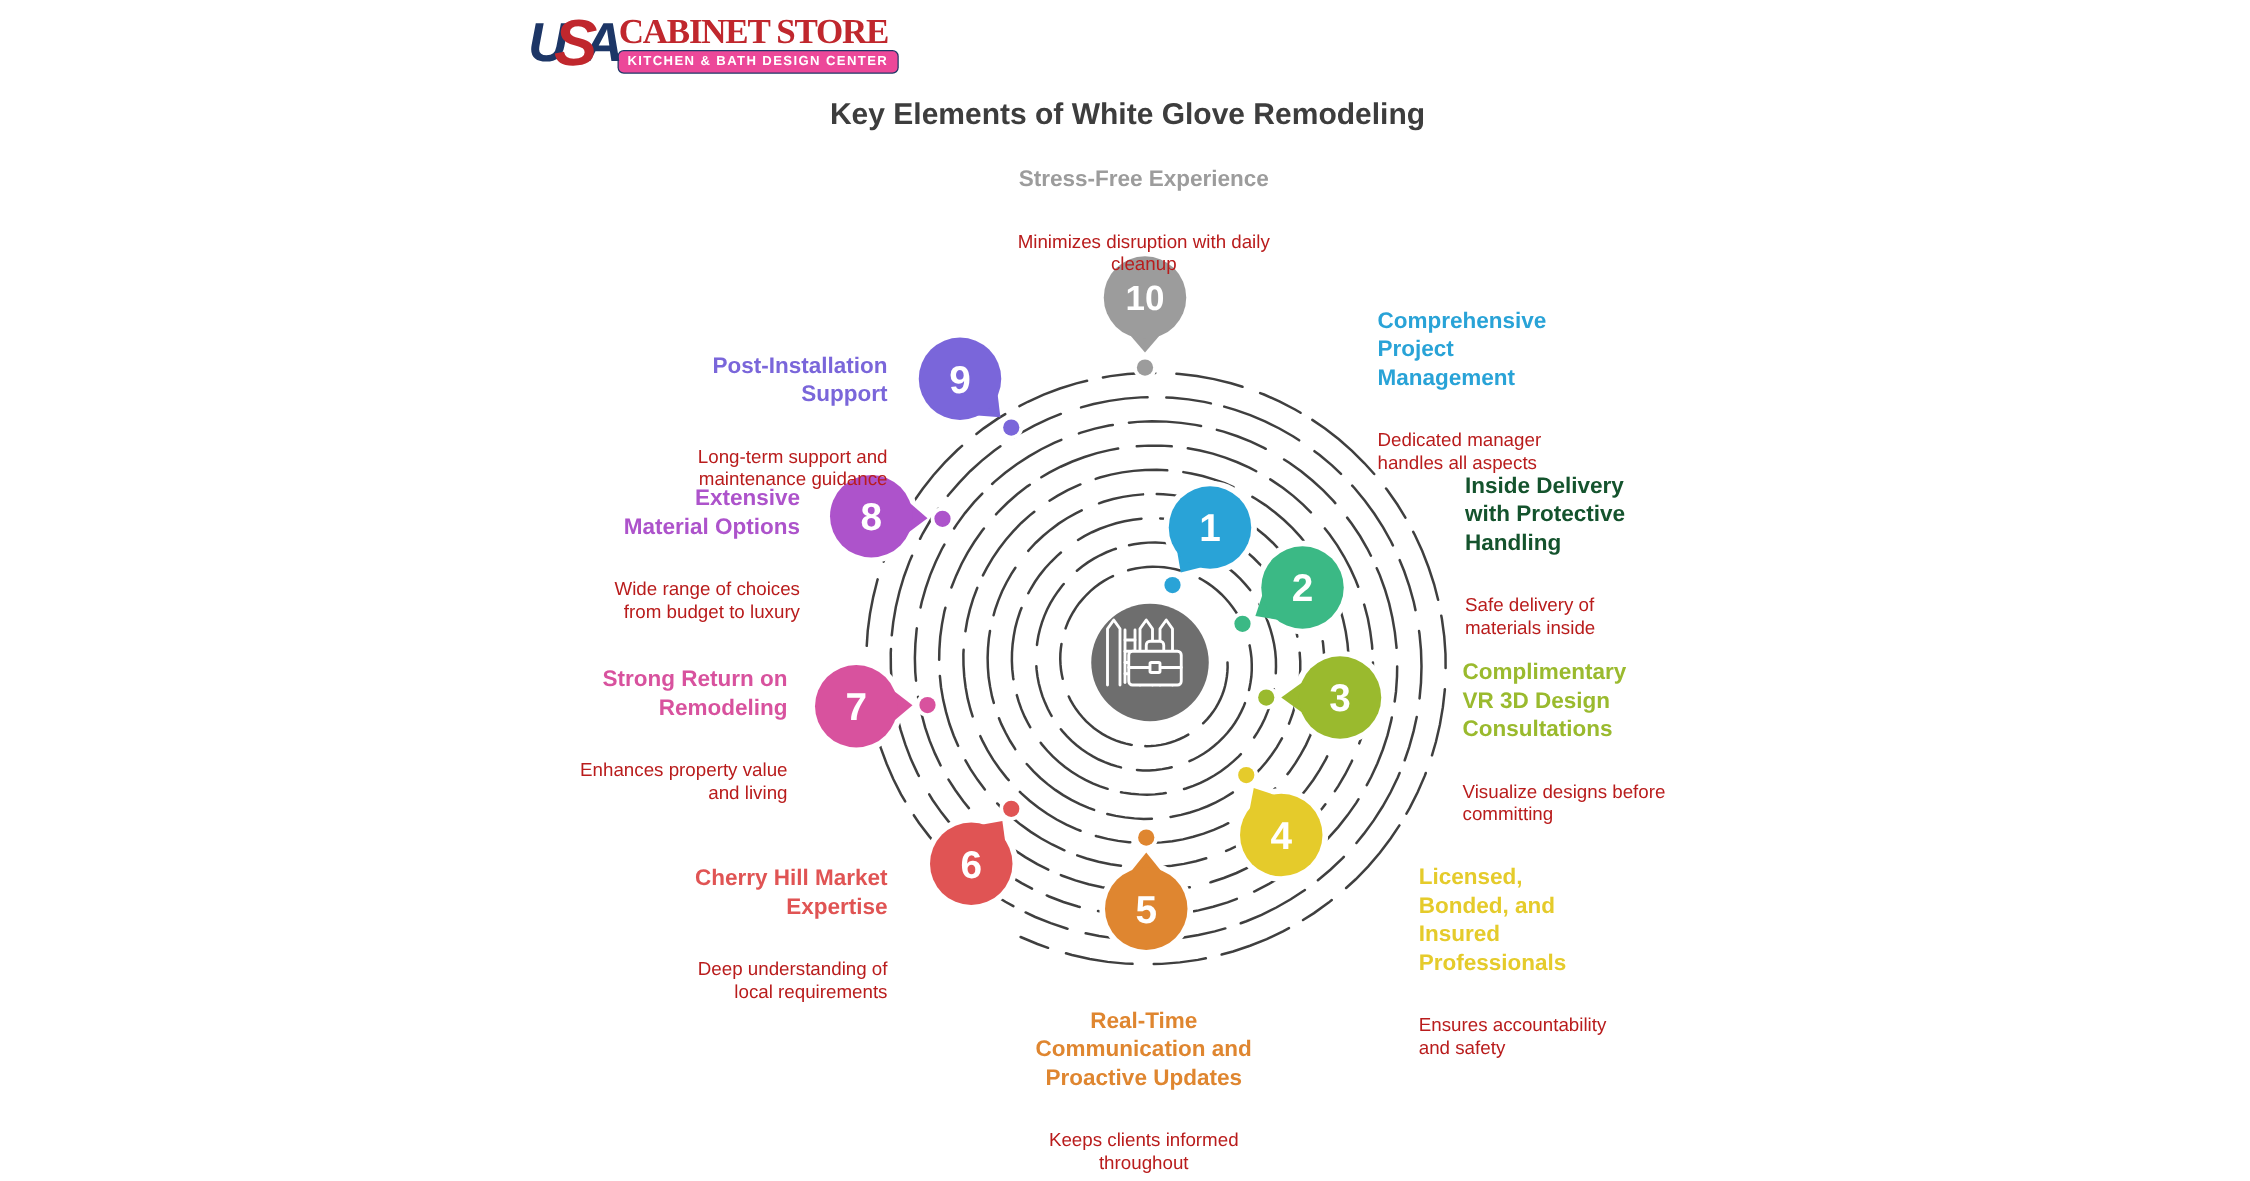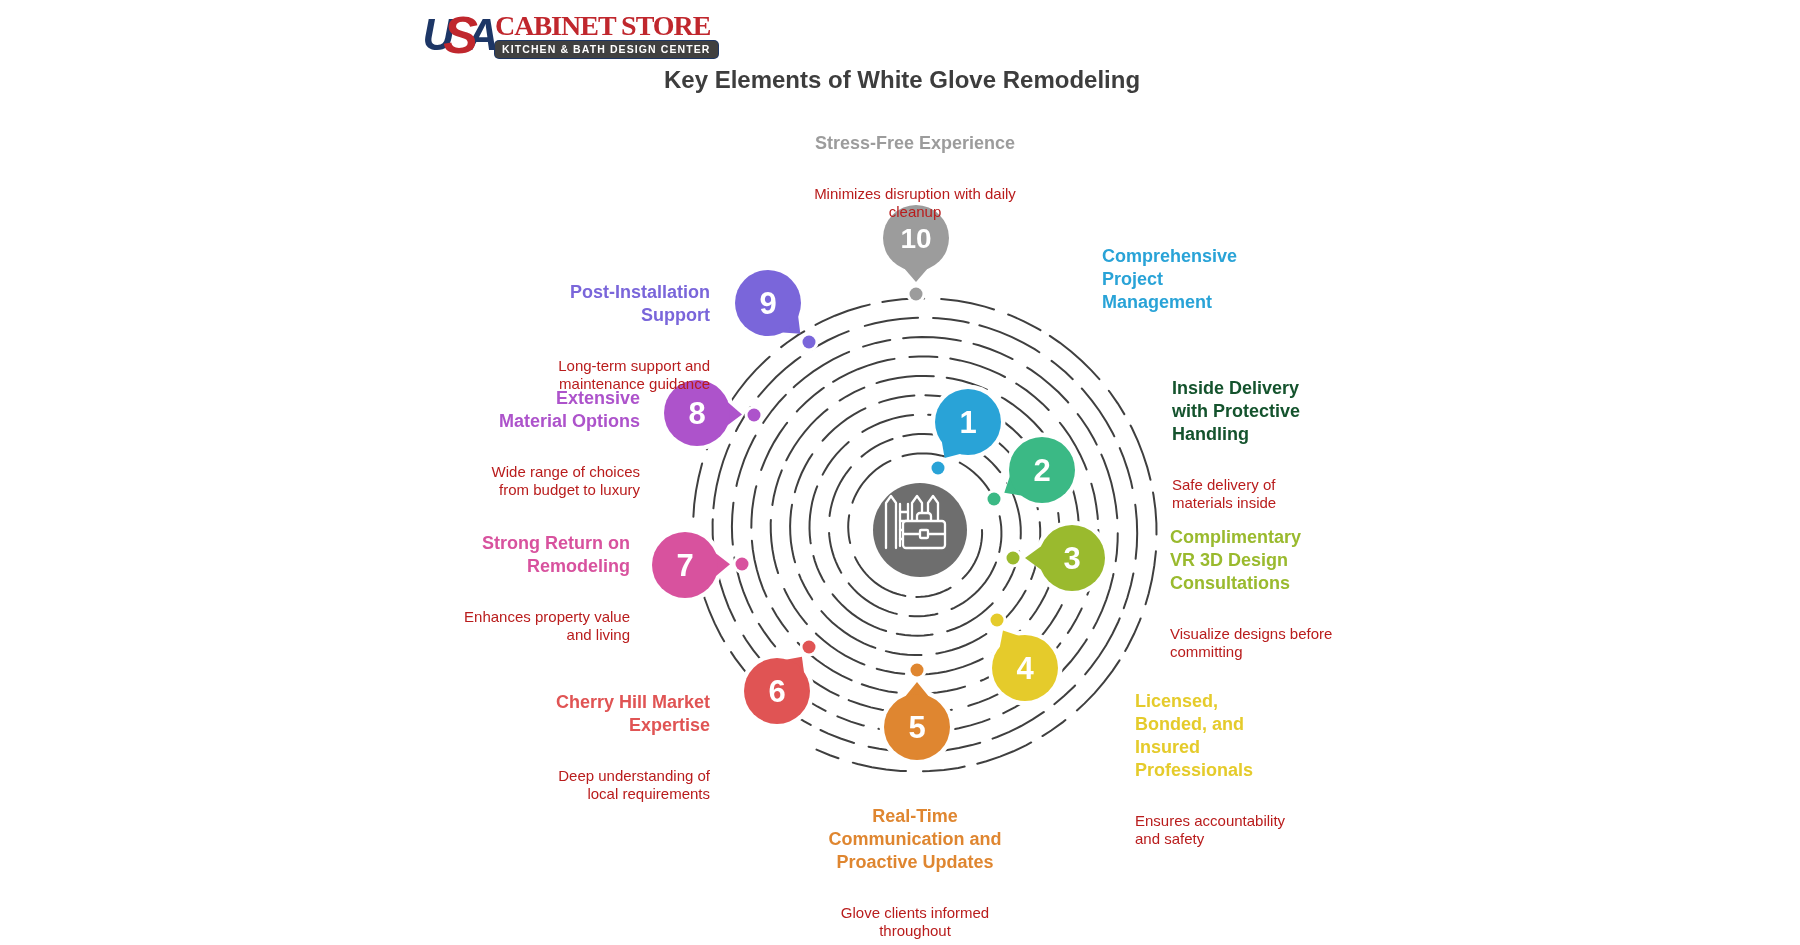--- a/index.html
+++ b/index.html
@@ -17,28 +17,28 @@
     color:#1d3666;user-select:none;
   }
   .logo-usa .u,.logo-usa .a{color:#1d3666;}
   .logo-usa .s{color:#c0272d;font-size:52px;position:relative;z-index:2;margin:0 -2px;}
   .logo-text{display:flex;flex-direction:column;justify-content:center;}
   .logo-name{
     font-family:"Liberation Serif","DejaVu Serif",serif;
     color:#c0272d;font-weight:700;font-size:28px;line-height:26px;letter-spacing:-1px;white-space:nowrap;
   }
   .logo-tagline{
-    margin-top:2px;background:#404040;color:#ffffff;border-radius:4px;
+    margin-top:2px;background:#ec4899;color:#ffffff;border-radius:4px;
     font-size:10.5px;font-weight:700;letter-spacing:1.1px;line-height:15px;
     padding:1px 7px;white-space:nowrap;align-self:flex-start;
     box-shadow:0 0 0 1px #1d3666;
   }
   
   .page-title{
-    position:absolute;left:902px;top:50px;transform:translateX(-50%);
+    position:absolute;left:902px;top:62px;transform:translateX(-50%);
     font-size:24px;font-weight:700;color:#3d3d3d;white-space:nowrap;
   }
   
   #diagram{position:absolute;left:0;top:0;}
   
   .label{position:absolute;white-space:pre-line;}
   .label h3{margin:0;font-size:18px;line-height:23px;font-weight:700;}
   .label p{margin:12px 0 0 0;font-size:15px;line-height:18px;color:#b91c1c;}
   .align-left{text-align:left;}
   .align-right{text-align:right;}
@@ -178,20 +178,22 @@
         <circle cx="916" cy="238" r="33" fill="#9c9c9c"></circle>
         <text x="916" y="238" dy="0.36em" text-anchor="middle" fill="#ffffff" font-size="28" font-weight="700" font-family="&quot;Liberation Sans&quot;,&quot;DejaVu Sans&quot;,sans-serif">10</text>
       </g>
     </g>
 </svg>
 
 <div class="label label-1 align-left">
   <h3 style="color: rgb(41, 163, 215);">Comprehensive
 Project
 Management</h3>
+  <p>Dedicated manager
+handles all aspects</p>
 </div>
 <div class="label label-2 align-left">
   <h3 style="color: #14532d;">Inside Delivery
 with Protective
 Handling</h3>
   <p>Safe delivery of
 materials inside</p>
 </div>
 <div class="label label-3 align-left">
   <h3 style="color: rgb(154, 186, 46);">Complimentary
@@ -205,21 +207,21 @@
 Bonded, and
 Insured
 Professionals</h3>
   <p>Ensures accountability
 and safety</p>
 </div>
 <div class="label label-5 align-center">
   <h3 style="color: rgb(223, 134, 48);">Real-Time
 Communication and
 Proactive Updates</h3>
-  <p>Glove clients informed
+  <p>Keeps clients informed
 throughout</p>
 </div>
 <div class="label label-6 align-right">
   <h3 style="color: rgb(224, 84, 84);">Cherry Hill Market
 Expertise</h3>
   <p>Deep understanding of
 local requirements</p>
 </div>
 <div class="label label-7 align-right">
   <h3 style="color: rgb(216, 82, 158);">Strong Return on

